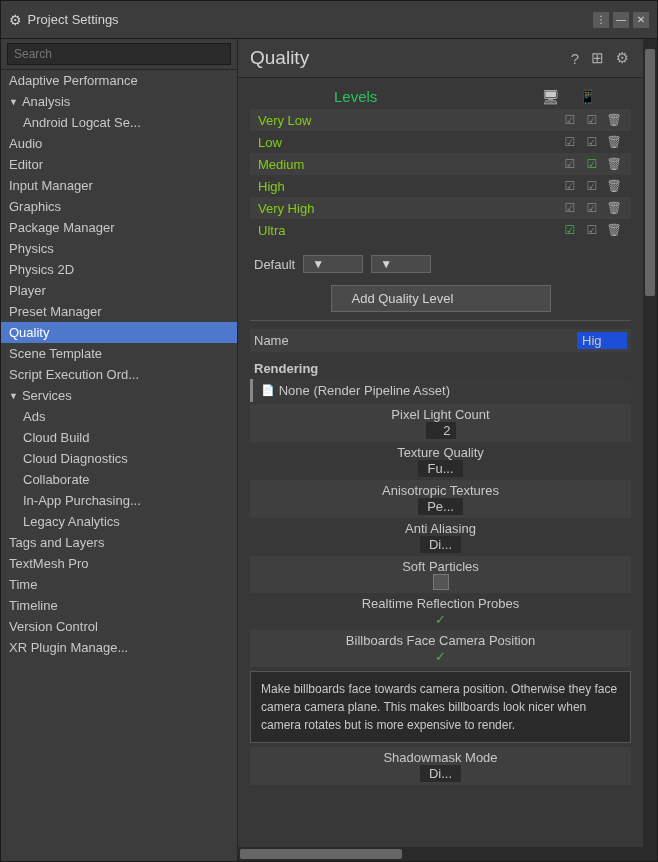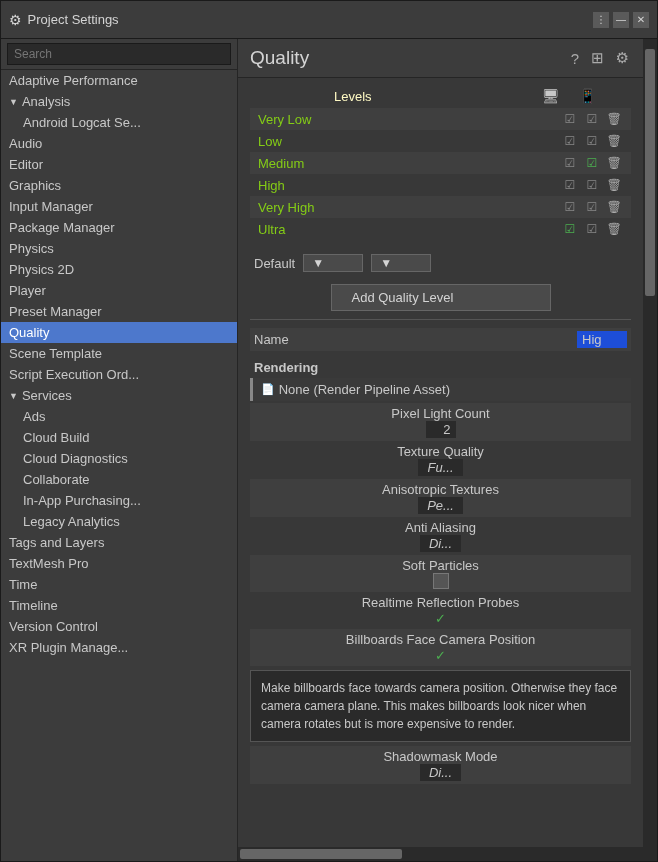--- a/index.html
+++ b/index.html
@@ -180,22 +180,22 @@
     }
 
     .quality-table-header {
       display: flex;
       align-items: center;
       margin-bottom: 4px;
       padding: 0 4px;
     }
 
     .levels-label {
-      font-size: 13px;
-      color: #fef9c3;
+      font-size: 15px;
+      color: #22c55e;
       flex: 1;
       padding-left: 80px;
     }
 
     .platform-icons {
       display: flex;
       gap: 20px;
       padding-right: 30px;
     }
 
@@ -344,21 +344,20 @@
       min-width: 30px;
       text-align: right;
     }
 
     .property-value-text {
       font-size: 13px;
       color: #c8c8c8;
       background: #2a2a2a;
       padding: 1px 9px;
       min-width: 40px;
-      font-style: italic;
     }
 
     .section-header-row {
       padding: 5px 4px 3px;
       font-size: 13px;
       font-weight: bold;
       color: #c8c8c8;
     }
 
     .name-row {
@@ -493,22 +492,22 @@
       <div class="sidebar-item">Adaptive Performance</div>
 
       <div class="sidebar-section">
         <span class="triangle">▼</span>
         <span>Analysis</span>
       </div>
       <div class="sidebar-item indent">Android Logcat Se...</div>
 
       <div class="sidebar-item">Audio</div>
       <div class="sidebar-item">Editor</div>
+      <div class="sidebar-item">Input Manager</div>
       <div class="sidebar-item">Graphics</div>
-      <div class="sidebar-item">Input Manager</div>
       <div class="sidebar-item">Package Manager</div>
       <div class="sidebar-item">Physics</div>
       <div class="sidebar-item">Physics 2D</div>
       <div class="sidebar-item">Player</div>
       <div class="sidebar-item">Preset Manager</div>
       <div class="sidebar-item active">Quality</div>
       <div class="sidebar-item">Scene Template</div>
       <div class="sidebar-item">Script Execution Ord...</div>
 
       <div class="sidebar-section">

